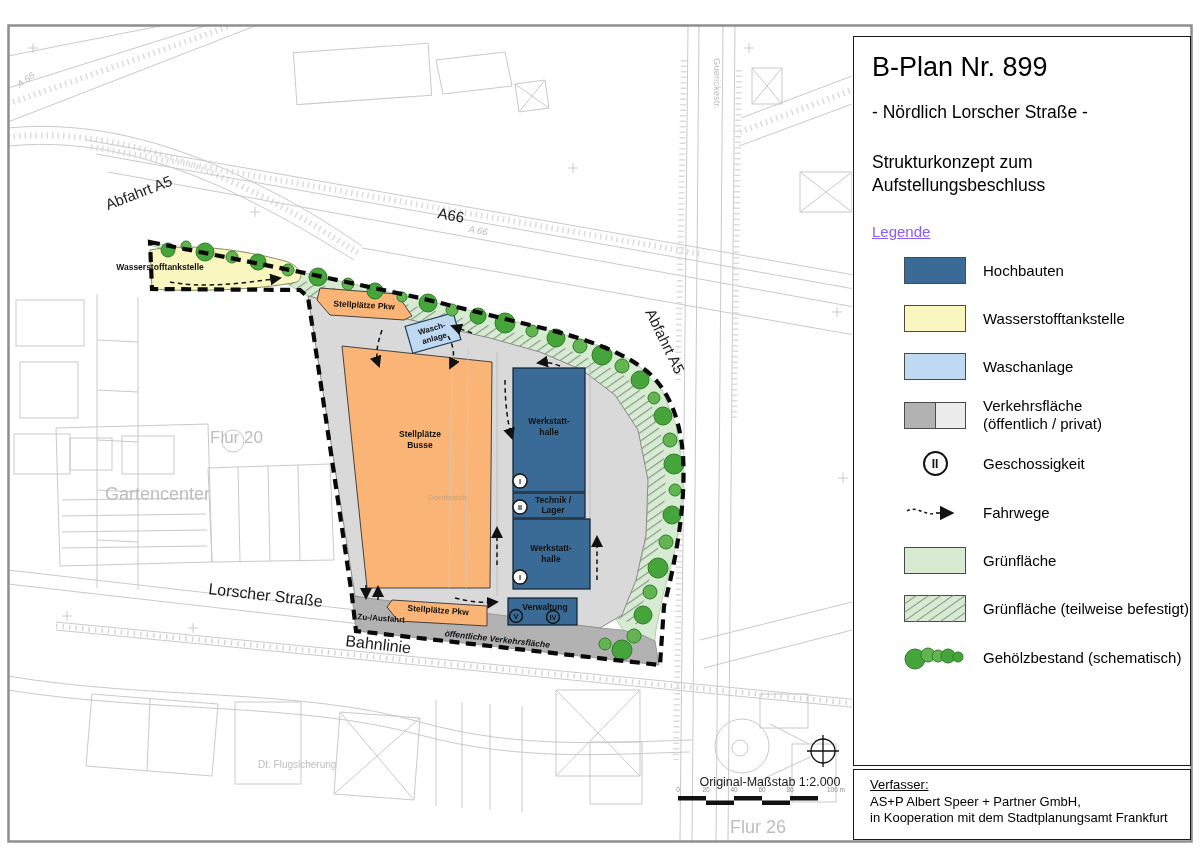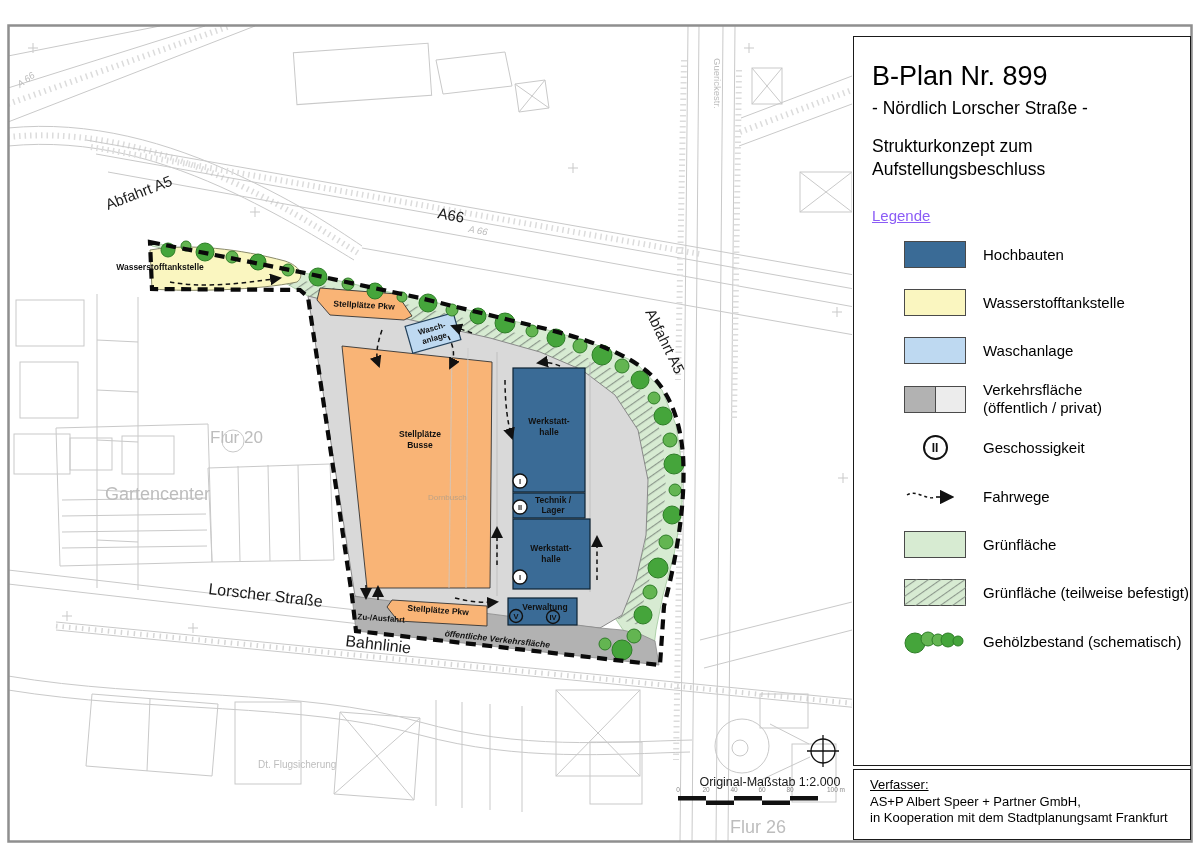--- a/index.html
+++ b/index.html
@@ -16,23 +16,23 @@
   .tg18{font-size:18px;}
   .tb{font-size:8.5px;font-weight:bold;fill:#111;text-anchor:middle;}
   .tb8{font-size:8px;font-weight:bold;fill:#111;text-anchor:middle;}
   .tit{font-style:italic;}
   .tcirc{font-size:7.5px;font-weight:bold;fill:#111;text-anchor:middle;}
   .tick{font-size:6.5px;fill:#8a8a8a;text-anchor:middle;}
   .tscale{font-size:12.5px;fill:#1a1a1a;text-anchor:middle;}
 
   .panel{position:absolute;left:853px;top:36px;width:338px;height:730px;background:#fff;
          border:1.5px solid #1a1a1a;box-sizing:border-box;padding:0 0 0 18px;}
-  .bp-title{font-size:27px;color:#000;margin-top:24px;}
-  .bp-sub{font-size:17.5px;color:#000;margin-top:6px;}
-  .bp-concept{font-size:17.5px;color:#000;margin-top:16px;line-height:23px;}
+  .bp-title{font-size:27px;color:#000;margin-top:15px;}
+  .bp-sub{font-size:17.5px;color:#000;margin-top:19px;}
+  .bp-concept{font-size:17.5px;color:#000;margin-top:28px;line-height:23px;}
   .legend-head{font-size:15px;color:#8b5cf6;margin-top:26px;text-decoration:underline;}
   .legend{margin-top:6px;}
   .lrow{display:flex;align-items:center;height:48.4px;padding-left:32px;}
   .sw{width:62px;min-width:62px;height:27px;border:1px solid #4a4a4a;box-sizing:border-box;
       margin-right:17px;display:flex;}
   .sw.nob{border:none;align-items:center;justify-content:center;}
   .sw.split i{display:block;width:50%;height:100%;border-right:1px solid #4a4a4a;}
   .sw.split i:last-child{border-right:none;}
   .gcirc{width:21px;height:21px;border:2px solid #111;border-radius:50%;display:flex;
          align-items:center;justify-content:center;font-size:12px;font-weight:bold;color:#111;background:#fff;}

